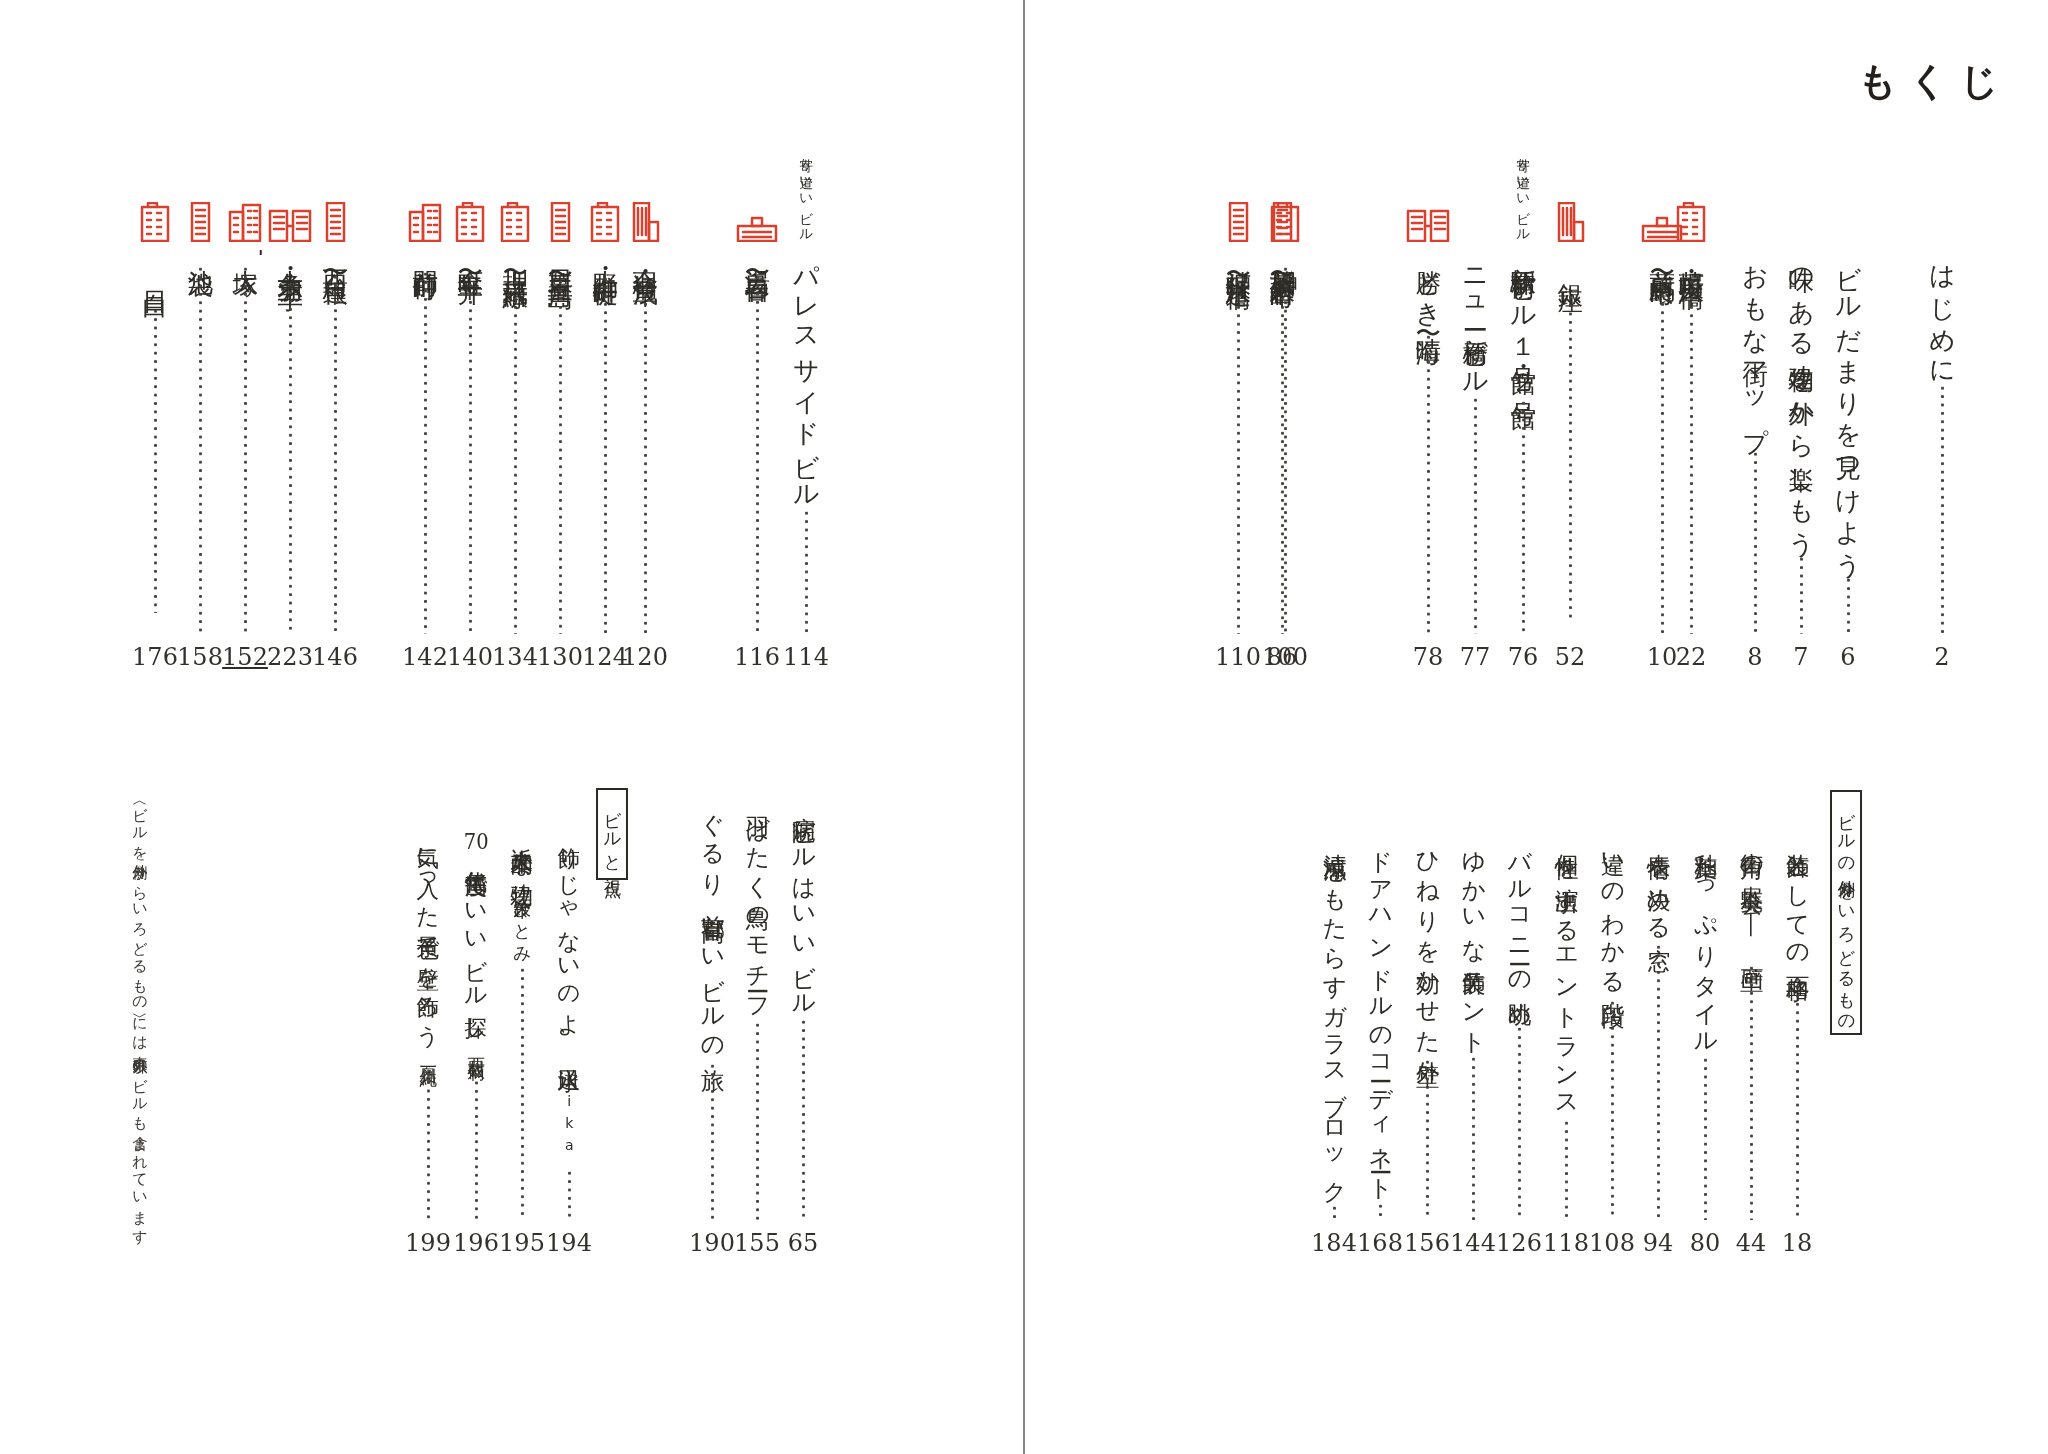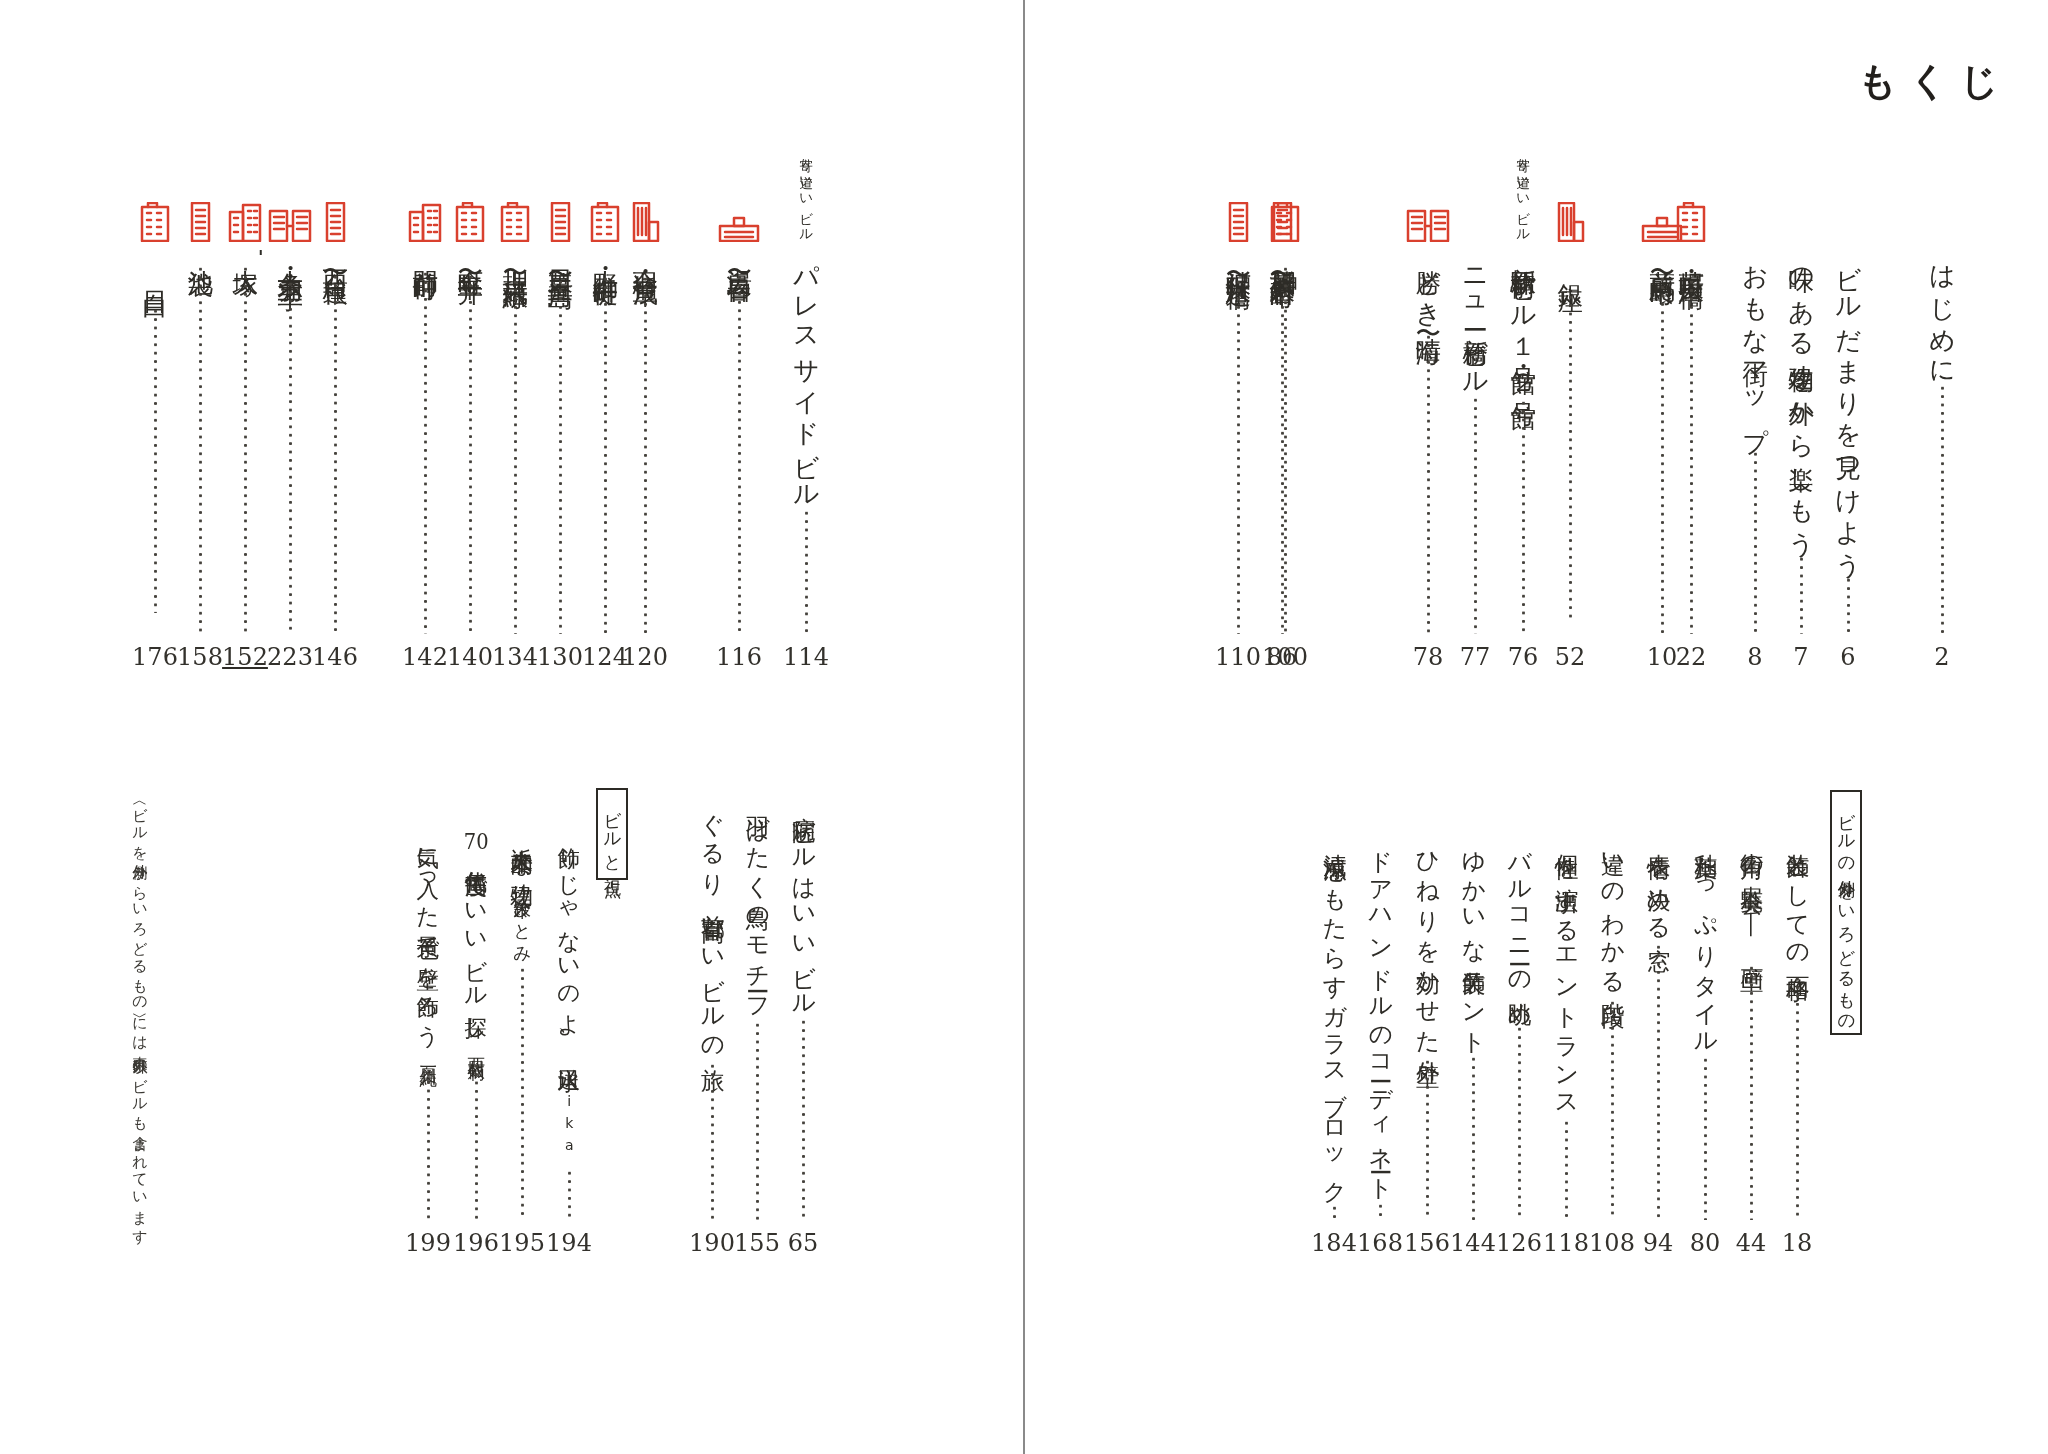--- a/index.html
+++ b/index.html
@@ -189,21 +189,21 @@
         <div class="title">神保町〜水道橋</div>
         <div class="leader"></div>
         <div class="pagenum">110</div>
       </div>
       <div class="col sec-top has-label" style="left: 783px;">
         <div class="cat-label">寄り道いいビル</div>
         <div class="title">パレスサイドビル</div>
         <div class="leader"></div>
         <div class="pagenum">114</div>
       </div>
-      <div class="col sec-top has-icon" style="left: 716px;">
+      <div class="col sec-top has-icon" style="left: 734px;">
         <div class="icon">
           <svg width="44" height="40" viewBox="1 4 44 40" fill="none" stroke="currentColor" stroke-width="2.5" stroke-linecap="round" stroke-linejoin="round">
             <rect x="4" y="28" width="38" height="15"></rect>
             <rect x="18" y="20" width="10" height="8"></rect>
             <path d="M9 34h28M9 39h28"></path>
           </svg>
         </div>
         <div class="title">湯島〜春日</div>
         <div class="leader"></div>
         <div class="pagenum">116</div>

